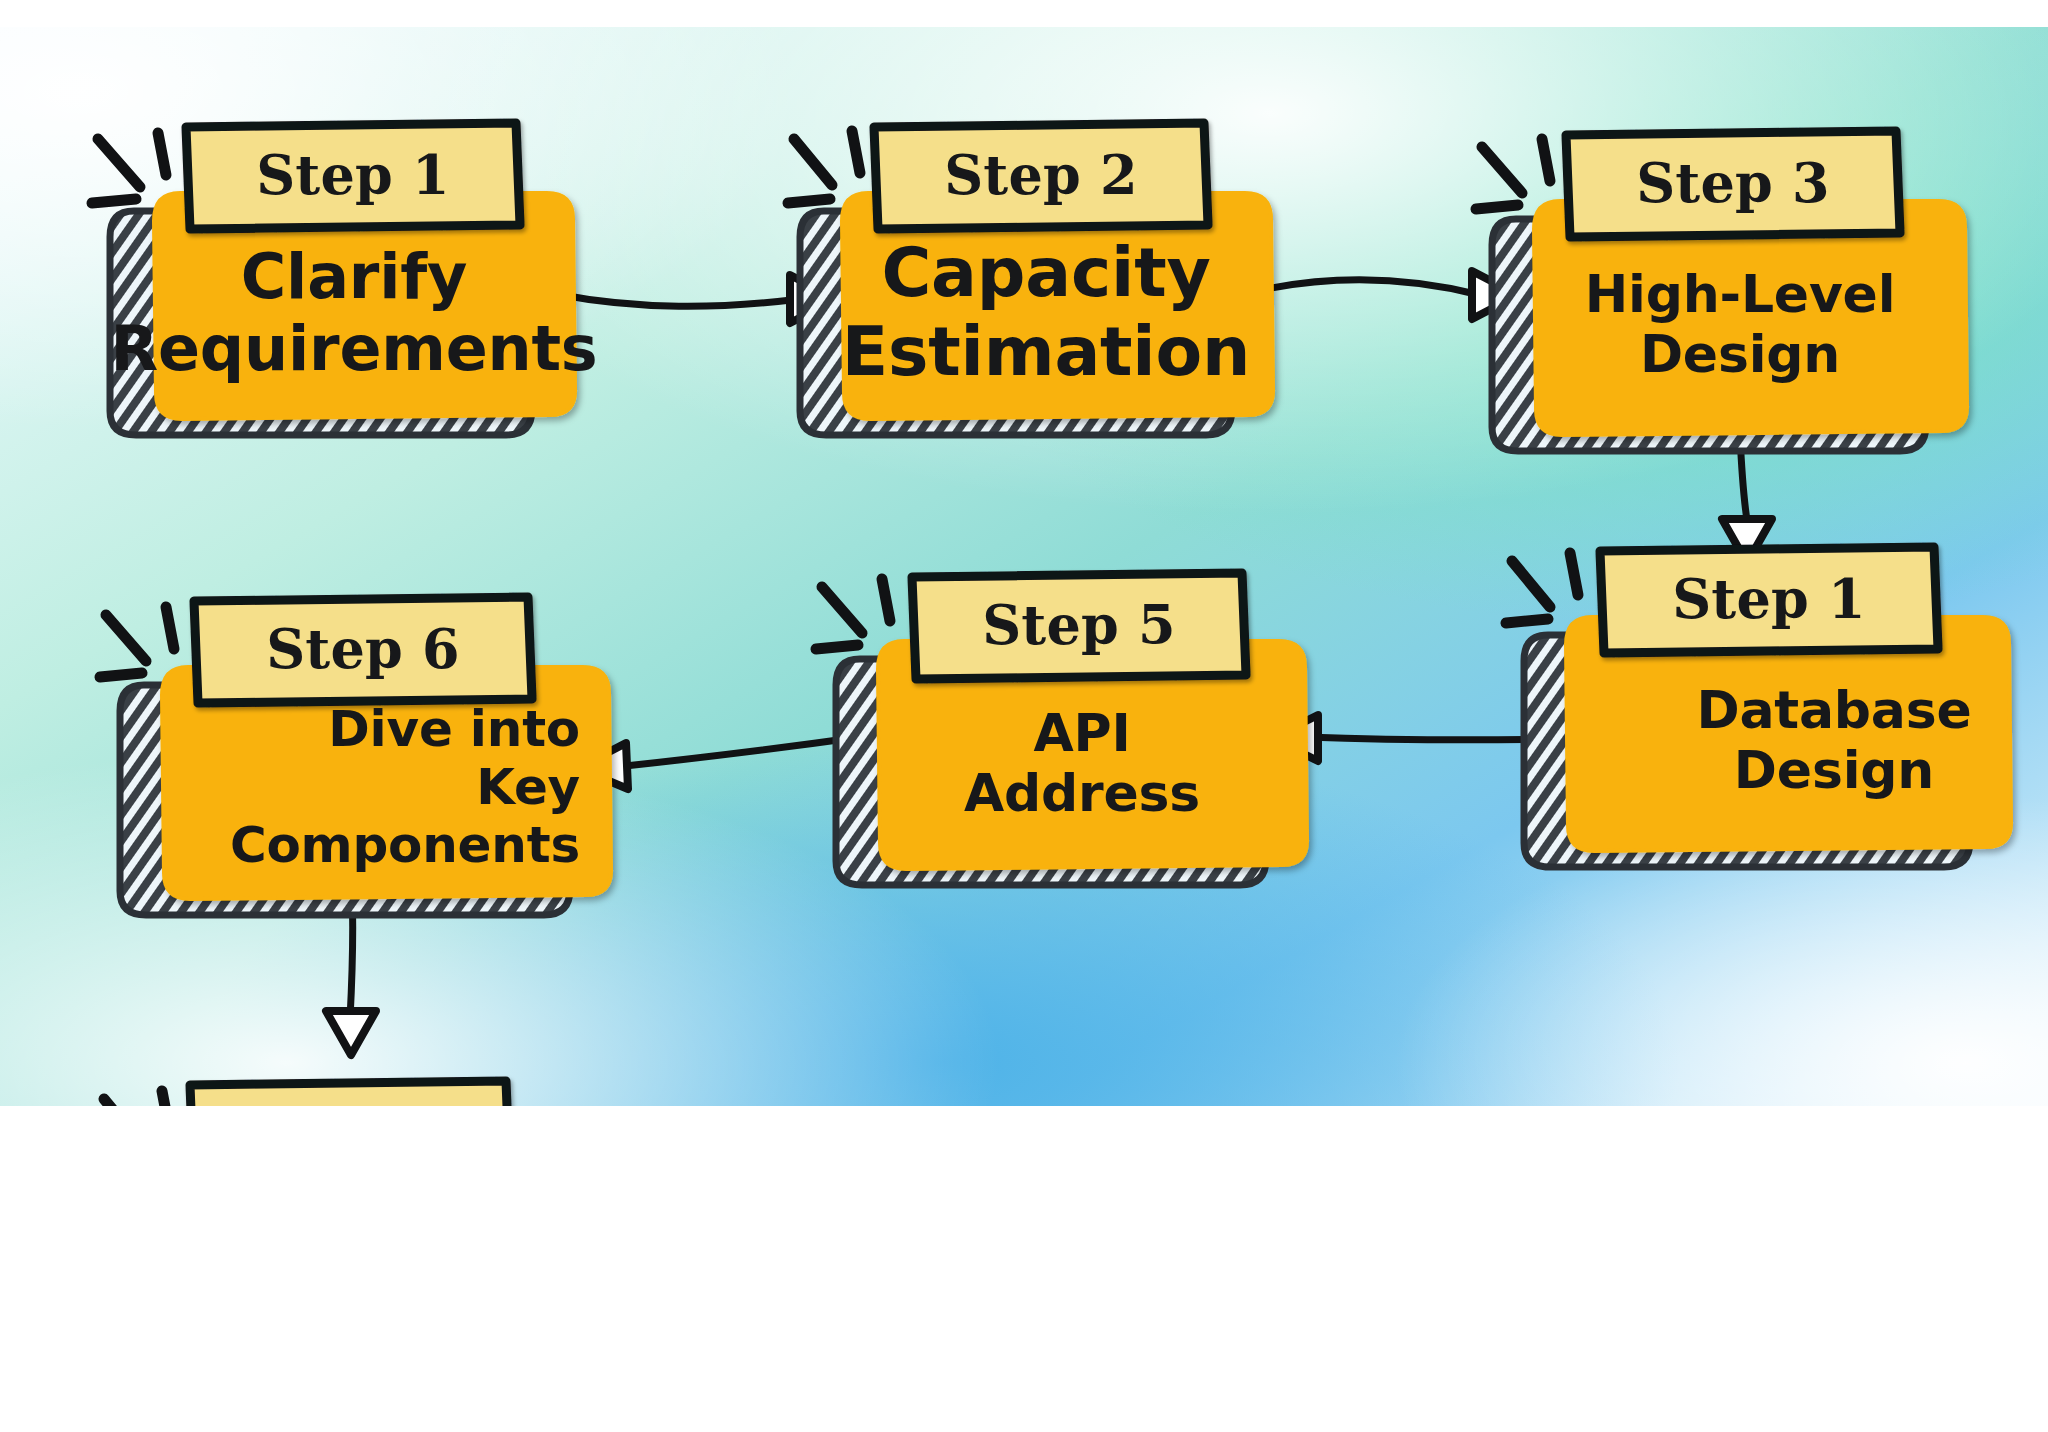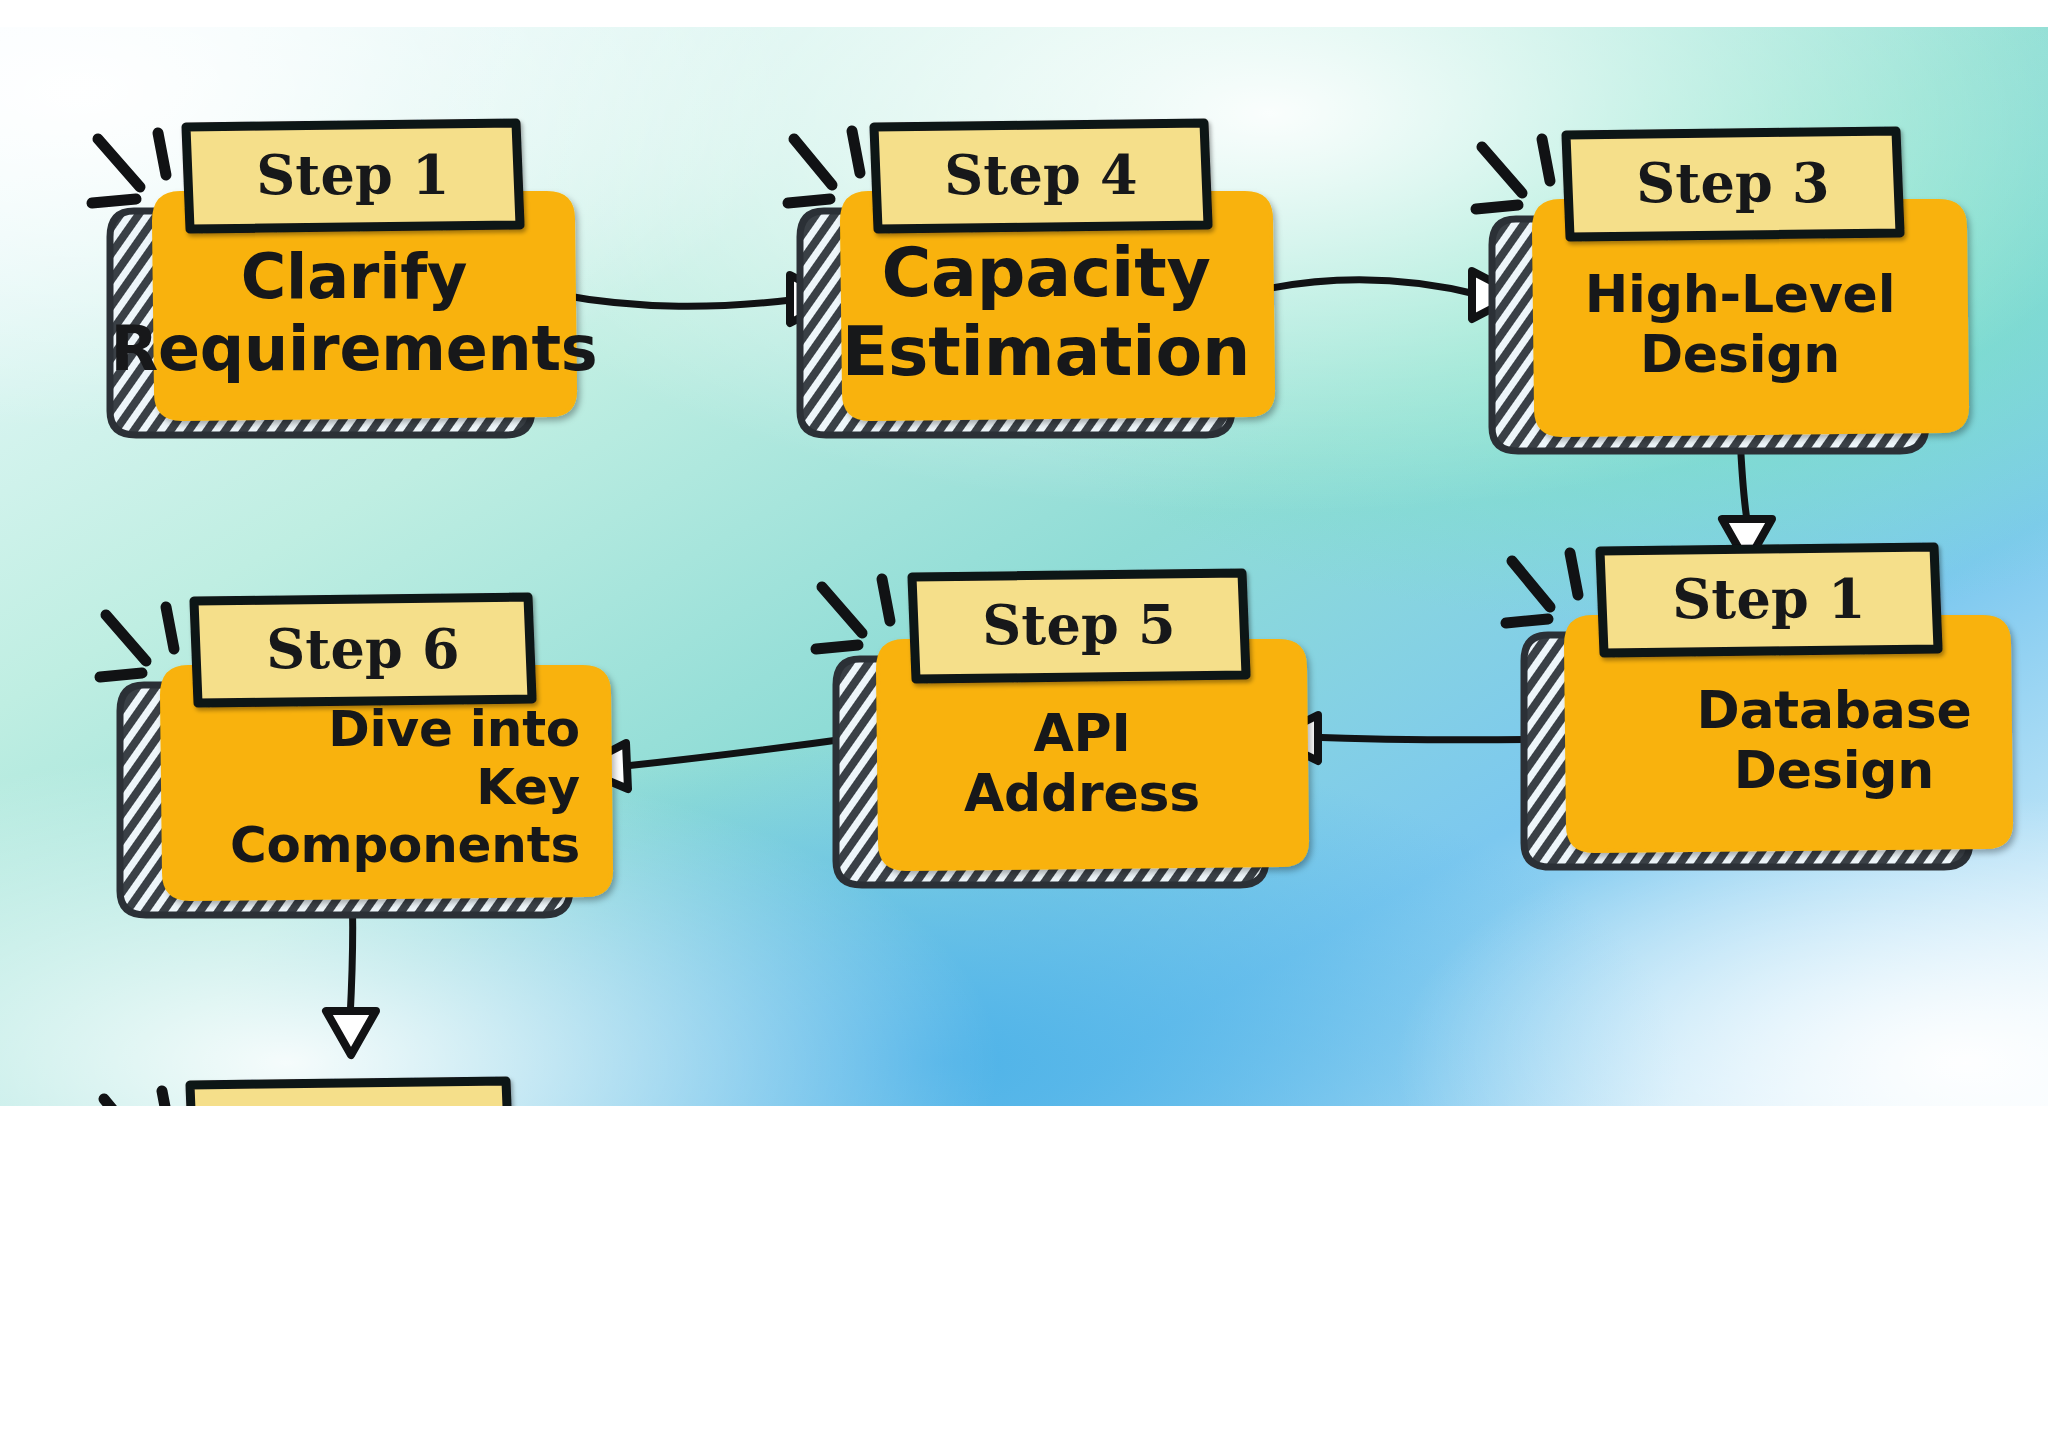--- a/index.html
+++ b/index.html
@@ -179,21 +179,21 @@
       <path d="M184 1124 q-26 0 -26 28 l2 184 q0 26 26 26 l380 -4 q26 0 25 -26 l-2 -182 q0 -26 -26 -26 z" fill="#f9b208" stroke="#f9b208" stroke-width="4" filter="url(#softShadow)"></path>
       <rect x="192" y="1056" width="312" height="104" rx="4" fill="#ffffff"></rect>
       <path d="M190 1058 L506 1054 L510 1156 L194 1160 Z" fill="#f5df8a" stroke="#111214" stroke-width="9" stroke-linejoin="round" filter="url(#tinyShadow)"></path>
     </g>
   </svg>
 
   <div class="tab-text" style="left:186px;top:96px;width:334px;height:104px;font-size:54px;">Step 1</div>
   <div class="node-text" style="left:160px;top:206px;width:388px;height:160px;font-size:62px;">Clarify
 Requirements</div>
 
-  <div class="tab-text" style="left:874px;top:96px;width:334px;height:104px;font-size:54px;">Step 4</div>
+  <div class="tab-text" style="left:874px;top:96px;width:334px;height:104px;font-size:54px;">Step 2</div>
   <div class="node-text" style="left:848px;top:206px;width:396px;height:160px;font-size:68px;">Capacity
 Estimation</div>
 
   <div class="tab-text" style="left:1566px;top:104px;width:334px;height:104px;font-size:54px;">Step 3</div>
   <div class="node-text" style="left:1540px;top:216px;width:400px;height:162px;font-size:52px;">High-Level
 Design</div>
 
   <div class="tab-text" style="left:1600px;top:520px;width:338px;height:104px;font-size:54px;">Step 1</div>
   <div class="node-text" style="left:1628px;top:632px;width:412px;height:162px;font-size:52px;">Database
 Design</div>

